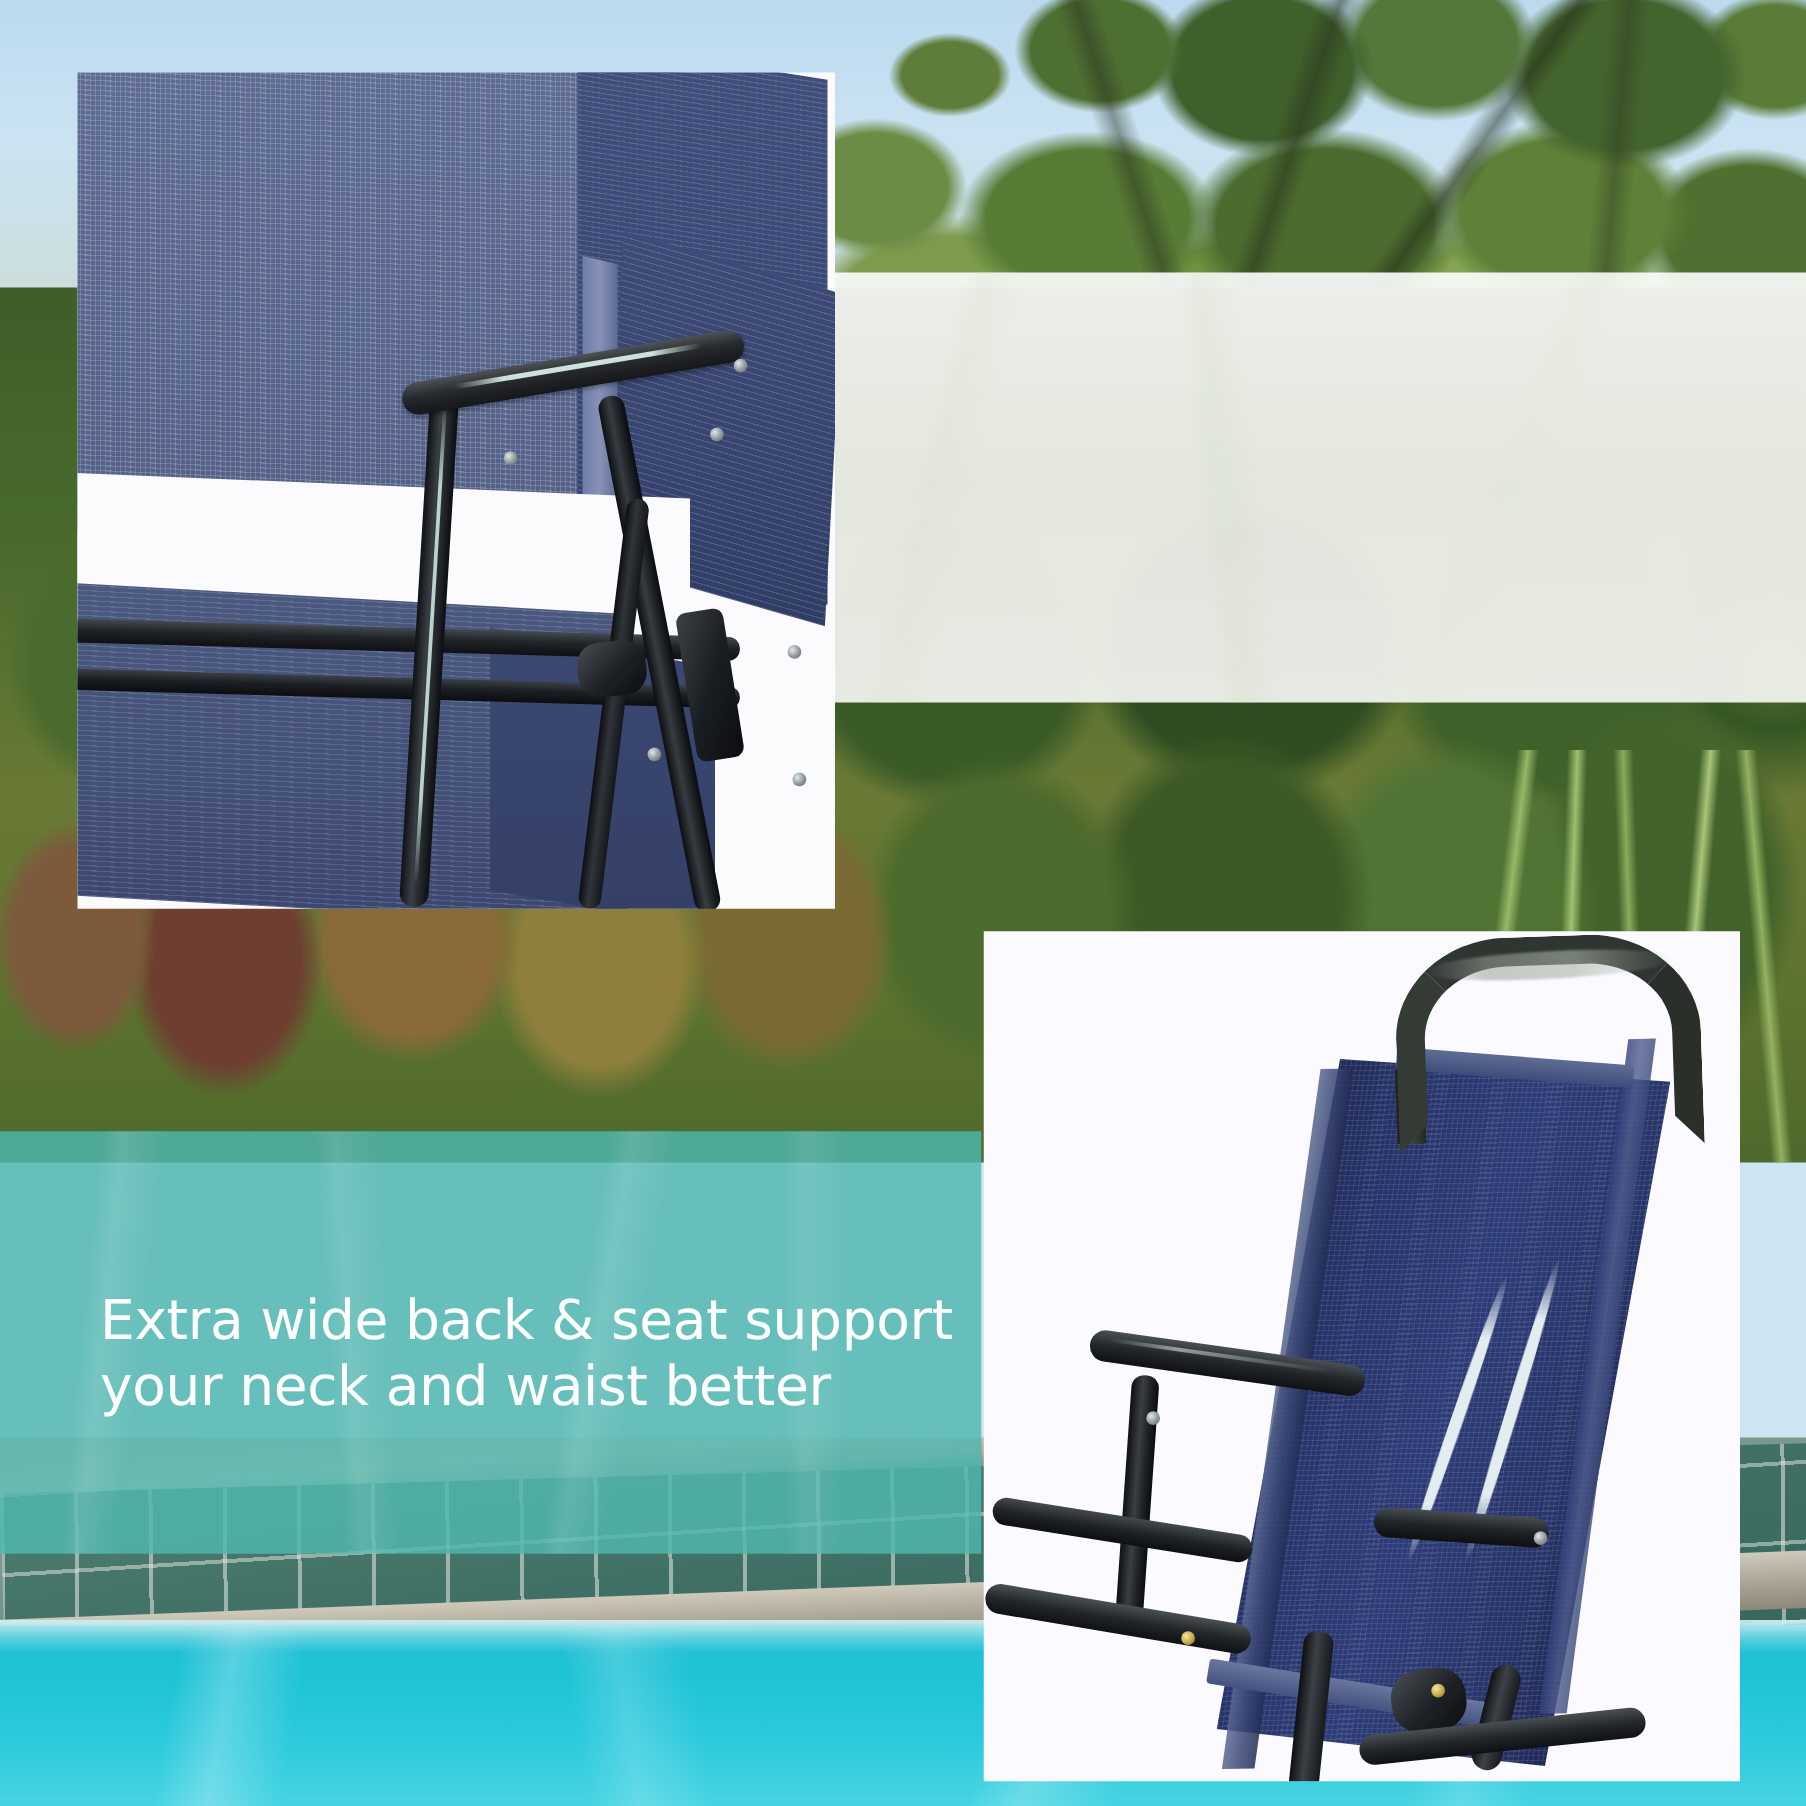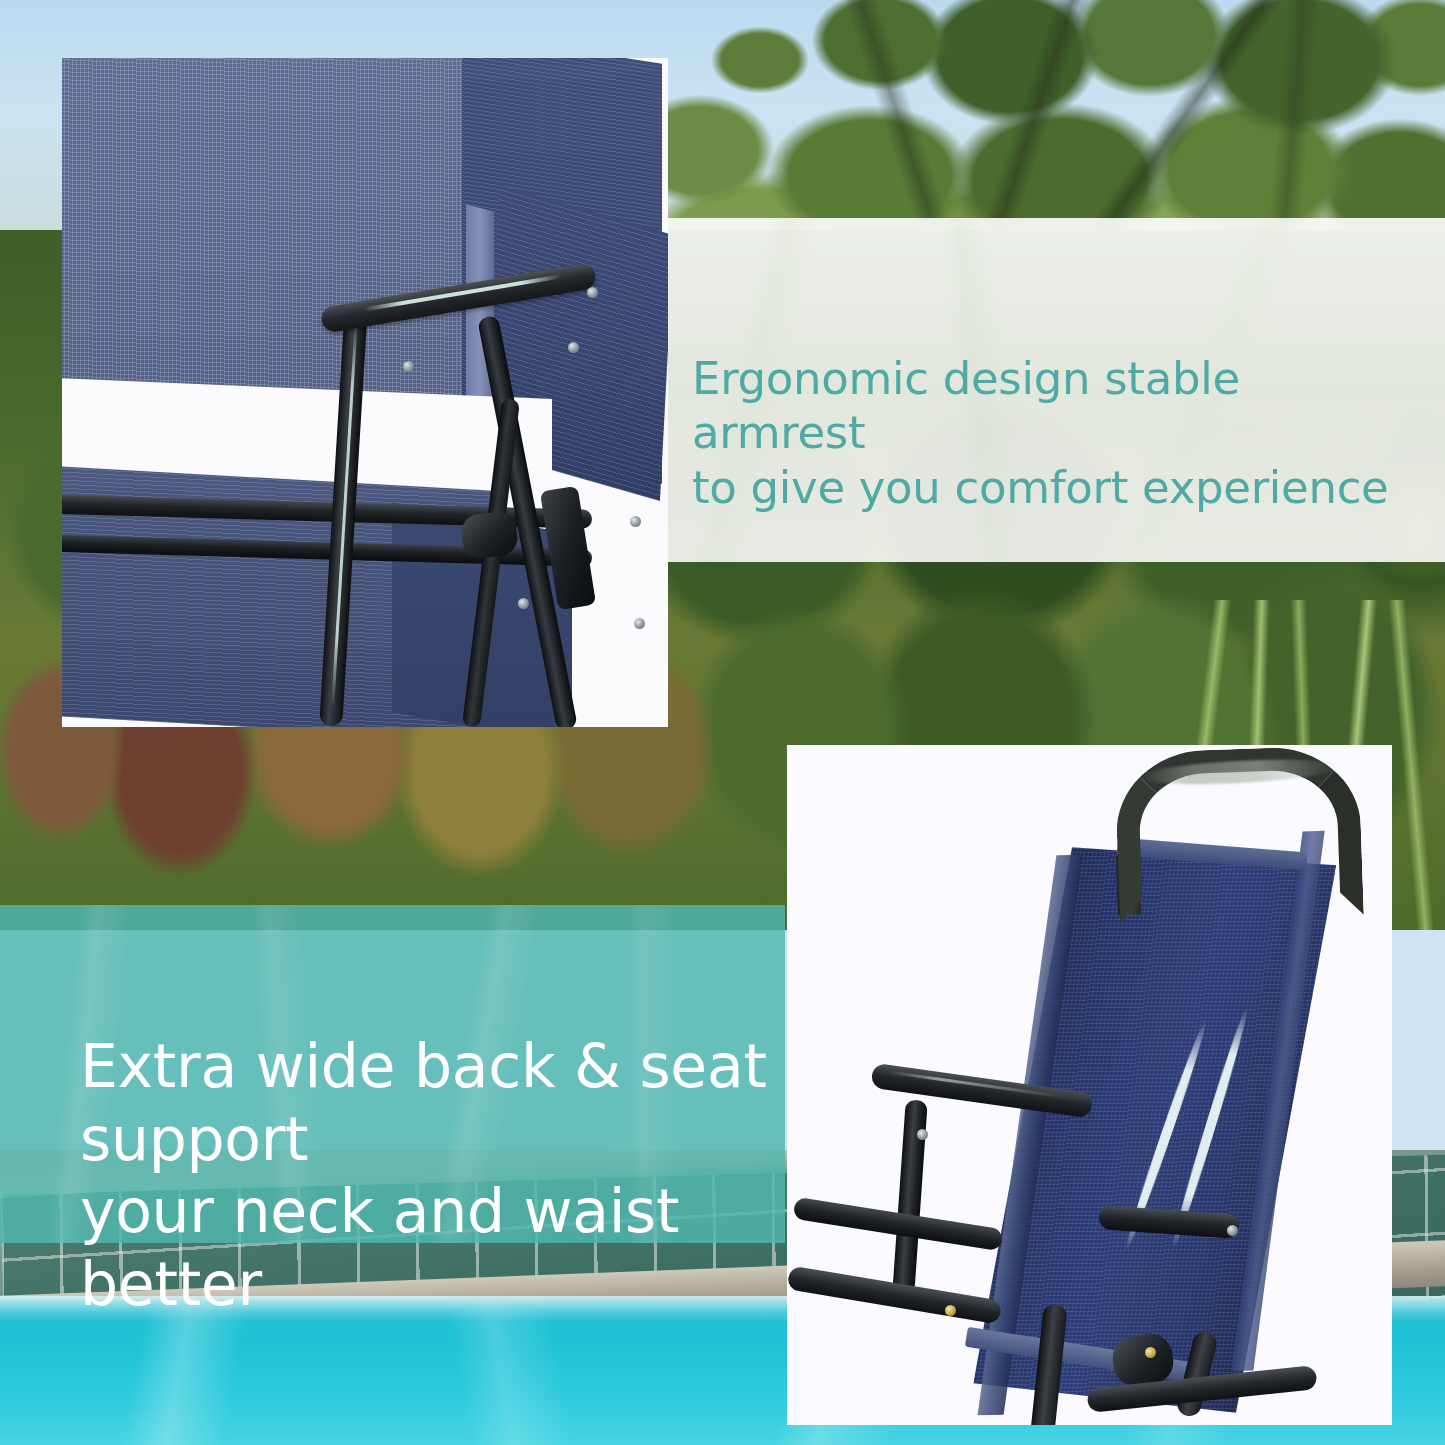--- a/index.html
+++ b/index.html
@@ -189,21 +189,21 @@
   }
   .headline-1 {
     left: 692px; top: 352px;
     width: 720px;
     font-size: 45px;
     color: #4fa9a5;
   }
   .headline-2 {
     left: 80px; top: 1030px;
     width: 690px;
-    font-size: 60px;
+    font-size: 44px;
     color: #ffffff;
   }
 
   
   .tl-back {
     position: absolute; left: -22px; top: -10px; width: 566px; height: 388px;
     background:
       repeating-linear-gradient(0deg, rgba(255,255,255,0.17) 0px, rgba(255,255,255,0.17) 1px, rgba(0,0,0,0) 1px, rgba(0,0,0,0) 4px),
       repeating-linear-gradient(90deg, rgba(255,255,255,0.17) 0px, rgba(255,255,255,0.17) 1px, rgba(0,0,0,0) 1px, rgba(0,0,0,0) 4px),
       linear-gradient(178deg, #5e6c93 0%, #5a6890 40%, #525f85 100%);
@@ -484,22 +484,20 @@
     <div class="tl-armrest-hl"></div>
     <div class="screw" style="left:525px; top:229px;"></div>
     <div class="screw" style="left:341px; top:303px;"></div>
     <div class="screw" style="left:506px; top:284px;"></div>
     <div class="screw" style="left:568px; top:458px;"></div>
     <div class="screw" style="left:572px; top:560px;"></div>
     <div class="screw" style="left:456px; top:540px;"></div>
   </div>
 
   <div class="band-frost"></div>
-  <p class="headline headline-1">Ergonomic design stable armrest
-to give you comfort experience</p>
 
   <div class="band-teal"></div>
   <p class="headline headline-2">Extra wide back &amp; seat support
 your neck and waist better</p>
 
   <div class="panel-br">
     <div class="br-fabric"></div>
     <div class="br-fabric-edge-l"></div>
     <div class="br-fabric-edge-r"></div>
     <div class="br-swoosh-1"></div>

